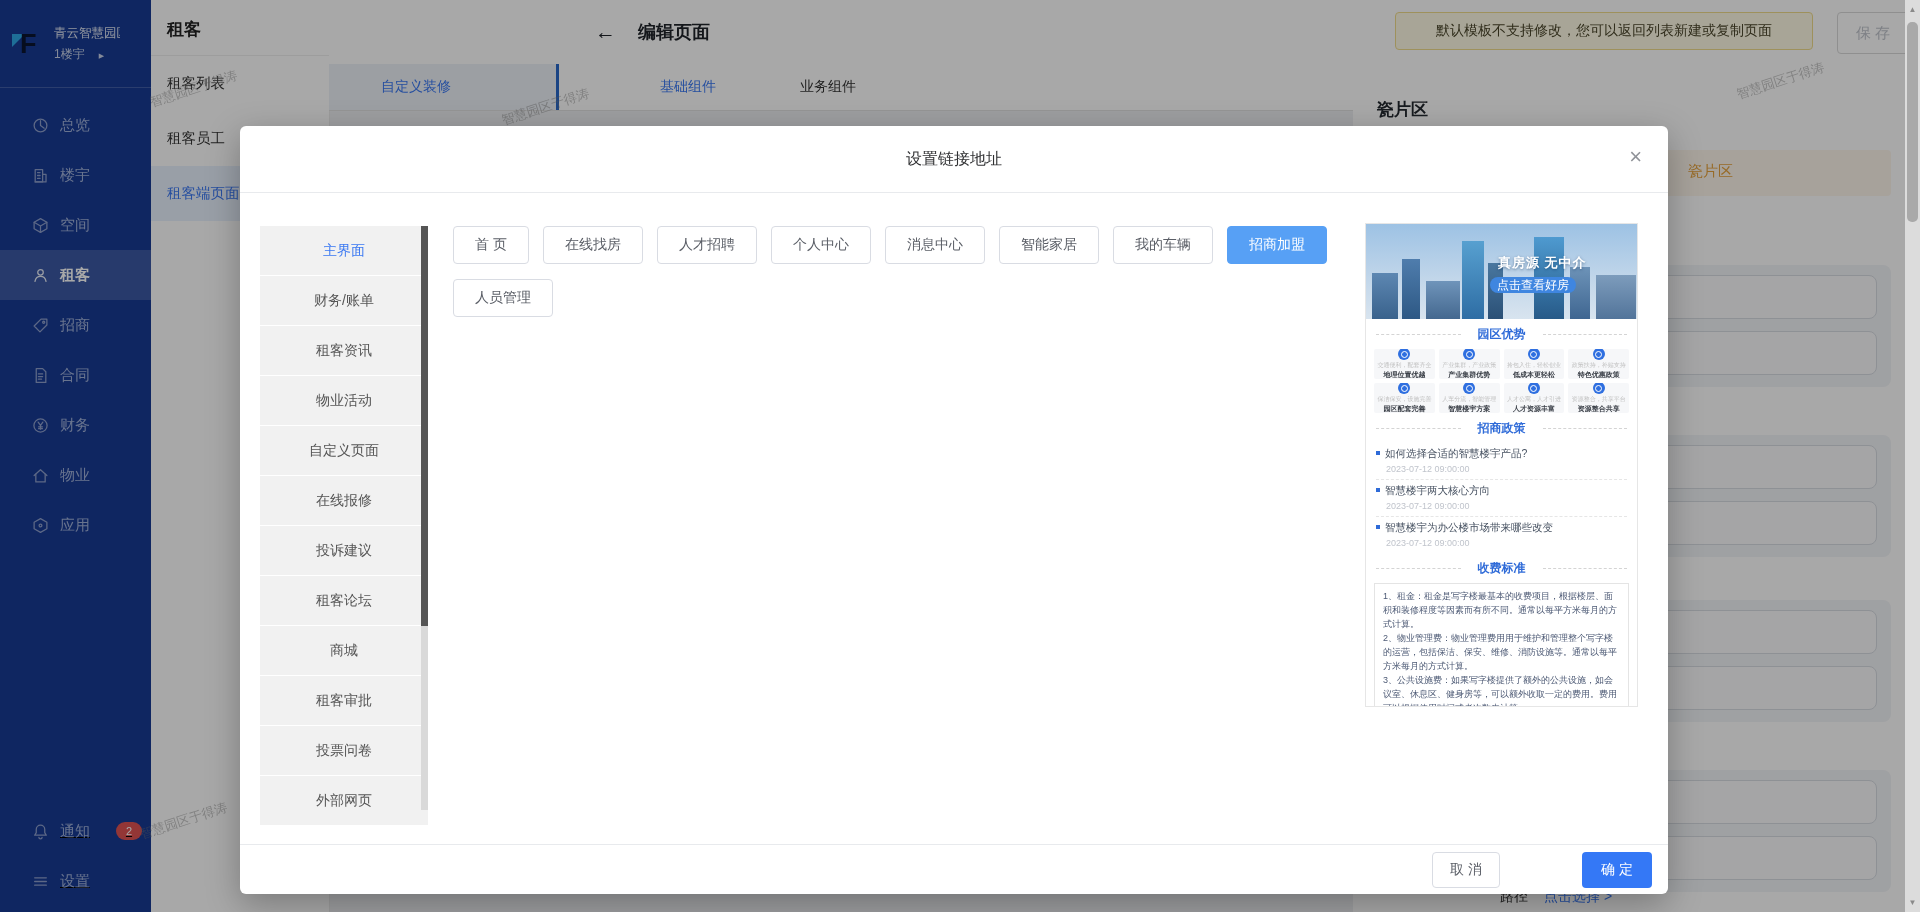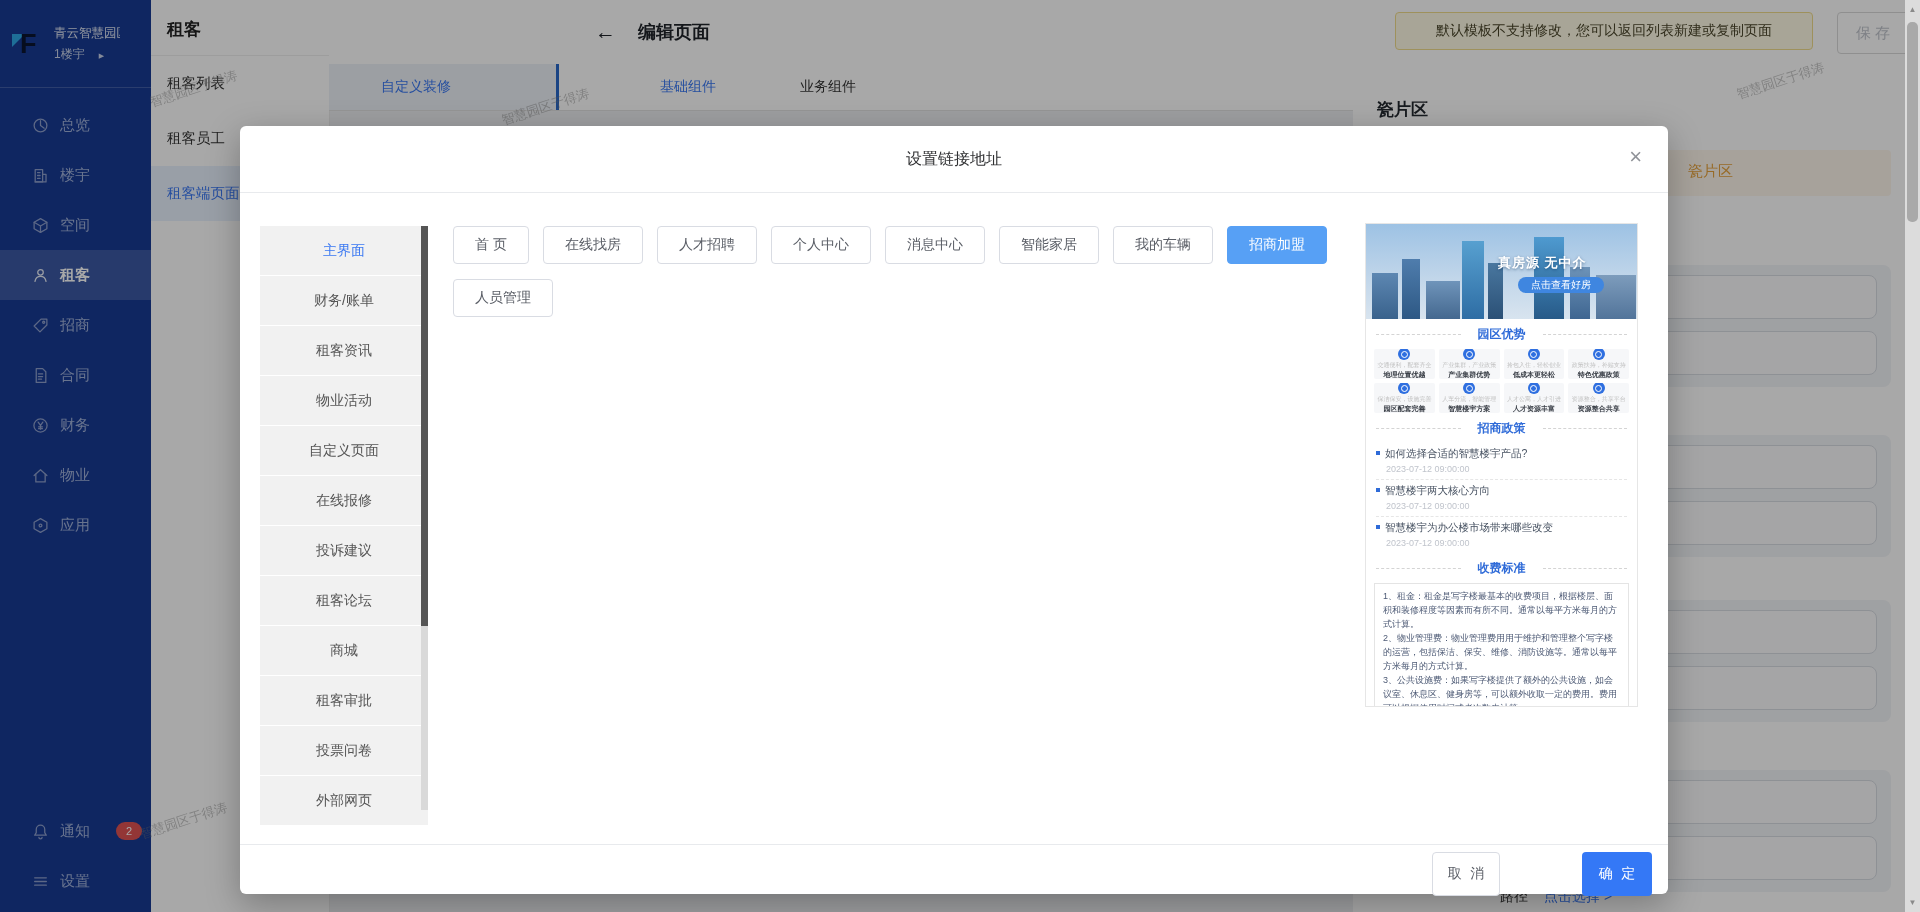--- a/index.html
+++ b/index.html
@@ -10,21 +10,21 @@
   .sidebar{position:absolute;left:0;top:0;width:151px;height:912px;background:#173a94;z-index:1;}
   .brand{position:absolute;left:0;top:0;width:151px;height:88px;display:flex;align-items:center;padding:0 8px;box-sizing:border-box;border-bottom:1px solid rgba(255,255,255,.18);}
   .logo{position:relative;width:44px;height:32px;flex:none;}
   .logo .tri{position:absolute;left:4px;top:6px;width:0;height:0;border-top:13px solid #2ea8e6;border-right:13px solid transparent;}
   .logo .f{position:absolute;left:12px;top:1px;font-size:27px;font-weight:bold;color:#0a1430;}
   .brand-txt{margin-left:2px;overflow:hidden;}
   .brand-name{font-size:12.5px;color:#dfe5f2;white-space:nowrap;width:66px;overflow:hidden;}
   .brand-sub{font-size:12px;color:#c8d2e8;margin-top:4px;white-space:nowrap;}
   .brand-sub .caret{font-size:7px;margin-left:14px;color:#c8d2e8;}
   .nav{position:absolute;left:0;top:100px;width:151px;}
-  .nav-bottom{position:absolute;left:0;bottom:6px;width:151px;}
+  .nav-bottom{position:absolute;left:0;bottom:6px;width:151px;text-decoration:underline;}
   .nav-item{height:50px;display:flex;align-items:center;padding-left:32px;color:#9fb0d8;font-size:15px;cursor:pointer;}
   .nav-item .icon{display:inline-flex;margin-right:11px;color:#8d9ecb;}
   .nav-item.active{background:rgba(255,255,255,.16);color:#fff;font-weight:bold;}
   .nav-item.active .icon{color:#e8edf8;}
   .icon svg{width:17px;height:17px;display:block;}
   .badge{margin-left:26px;min-width:18px;height:18px;border-radius:9px;background:#e05252;color:#fff;
     font-size:11px;display:inline-flex;align-items:center;justify-content:center;padding:0 4px;}
 
   
   .secondary{position:absolute;left:151px;top:0;width:178px;height:912px;background:#fff;border-right:1px solid #ececec;z-index:1;}
@@ -80,21 +80,21 @@
   
   .overlay{position:absolute;left:0;top:0;width:1920px;height:912px;background:rgba(0,0,0,.34);z-index:10;}
   .watermark{position:absolute;font-size:13px;color:rgba(125,125,125,.45);transform:rotate(-18deg);z-index:5;white-space:nowrap;pointer-events:none;}
 
   
   .modal{position:absolute;left:240px;top:126px;width:1428px;height:768px;background:#fff;border-radius:6px;
     box-shadow:0 10px 34px rgba(0,0,0,.28);z-index:20;}
   .modal-header{height:66px;line-height:66px;text-align:center;font-size:16px;color:#303133;border-bottom:1px solid #e8eaed;font-weight:500;}
   .modal-close{position:absolute;right:26px;top:20px;font-size:22px;color:#909399;cursor:pointer;line-height:1;}
   .modal-footer{position:absolute;left:0;bottom:0;width:100%;height:50px;border-top:1px solid #e8eaed;box-sizing:border-box;}
-  .btn{position:absolute;top:7px;height:44px;border-radius:4px;font-size:14px;display:flex;align-items:center;justify-content:center;box-sizing:border-box;cursor:pointer;font-family:Liberation Mono, monospace;}
+  .btn{position:absolute;top:7px;height:36px;border-radius:4px;font-size:14px;display:flex;align-items:center;justify-content:center;box-sizing:border-box;cursor:pointer;}
   .btn-cancel{right:168px;width:68px;background:#fff;border:1px solid #d9dce3;color:#5a5e66;}
   .btn-confirm{right:16px;width:70px;background:#3478f6;color:#fff;border:none;}
 
   
   .modal-menu{position:absolute;left:20px;top:100px;width:168px;height:644px;overflow:hidden;}
   .mm-item{height:49px;margin-bottom:1px;background:#f1f1f1;display:flex;align-items:center;justify-content:center;
     font-size:14px;color:#555;cursor:pointer;}
   .mm-item.active{color:#3a78f2;}
   .mm-track{position:absolute;right:0;top:0;width:7px;height:584px;background:#d9d9d9;}
   .mm-thumb{position:absolute;right:0;top:0;width:7px;height:400px;background:#555;}
@@ -112,22 +112,22 @@
   .bld{position:absolute;bottom:0;}
   .b1{left:6px;width:26px;height:46px;background:linear-gradient(180deg,#5d87b2,#39628c);}
   .b2{left:36px;width:18px;height:60px;background:linear-gradient(180deg,#4f7dad,#2d5884);}
   .b3{left:60px;width:34px;height:38px;background:linear-gradient(180deg,#6f94ba,#44688f);}
   .b4{left:96px;width:22px;height:78px;background:linear-gradient(180deg,#57a0d0,#2e6da4);}
   .b5{left:122px;width:15px;height:56px;background:linear-gradient(180deg,#49779f,#2b5076);}
   .b6{left:168px;width:30px;height:82px;background:linear-gradient(180deg,#4e9ad0,#275a88);}
   .b7{left:204px;width:20px;height:52px;background:linear-gradient(180deg,#6d93b8,#3f6691);}
   .b8{left:230px;width:40px;height:44px;background:linear-gradient(180deg,#7d9cbc,#52749a);}
   .banner-headline{position:absolute;left:132px;top:30px;color:#fff;font-size:13px;font-weight:bold;letter-spacing:1px;text-shadow:0 1px 3px rgba(0,40,80,.5);}
-  .banner-cta{position:absolute;left:152px;top:53px;width:86px;height:16px;background:#3f86e0;border-radius:9px;color:#fff;
-    font-size:10px;display:flex;align-items:center;justify-content:center;}
+  .banner-cta{position:absolute;left:124px;top:53px;width:86px;height:16px;background:#3f86e0;border-radius:9px;color:#fff;
+    font-size:12px;display:flex;align-items:center;justify-content:center;}
   .sec-title{display:flex;align-items:center;margin:7px 10px 6px 10px;}
   .sec-title .dash{flex:1;border-top:1px dashed #d4d4d4;}
   .sec-title .txt{margin:0 17px;font-size:12px;font-weight:bold;color:#2f6bd8;}
   .benefit-grid{display:grid;grid-template-columns:repeat(4,1fr);gap:4px;margin:0 8px;}
   .bcard{height:30px;background:#f6f7f9;border-radius:2px;display:flex;flex-direction:column;align-items:center;justify-content:center;overflow:hidden;}
   .bicon{width:12px;height:12px;border-radius:50%;background:#2f6fe0;display:flex;align-items:center;justify-content:center;flex:none;}
   .bicon i{display:block;width:5px;height:5px;border:1px solid #fff;border-radius:50%;}
   .bcap{font-size:6px;color:#c0c0c0;margin-top:1px;white-space:nowrap;}
   .blbl{font-size:7px;color:#3a3f47;font-weight:bold;white-space:nowrap;}
   .news{margin:0 10px;}

